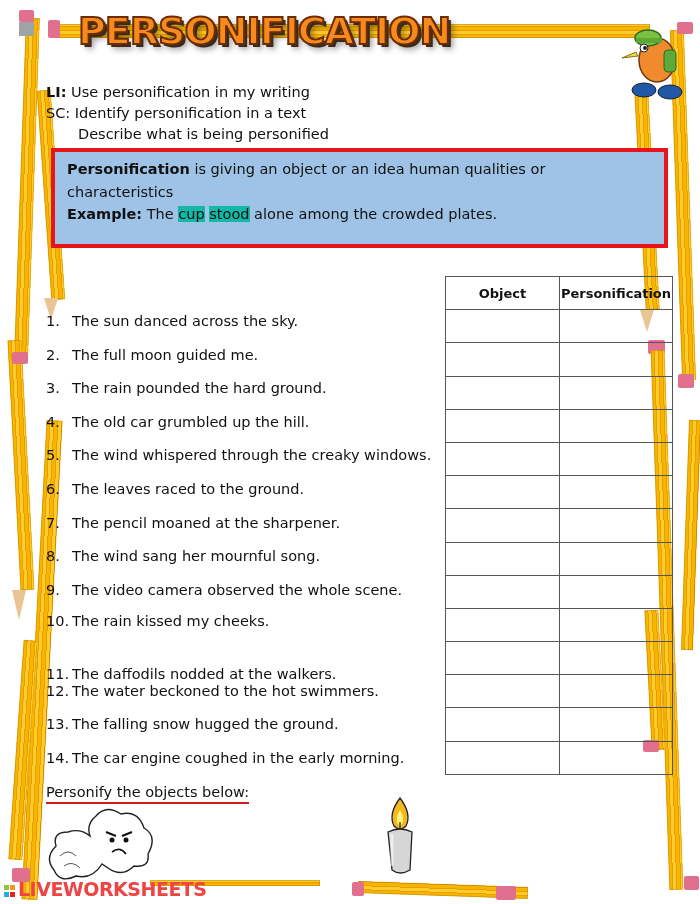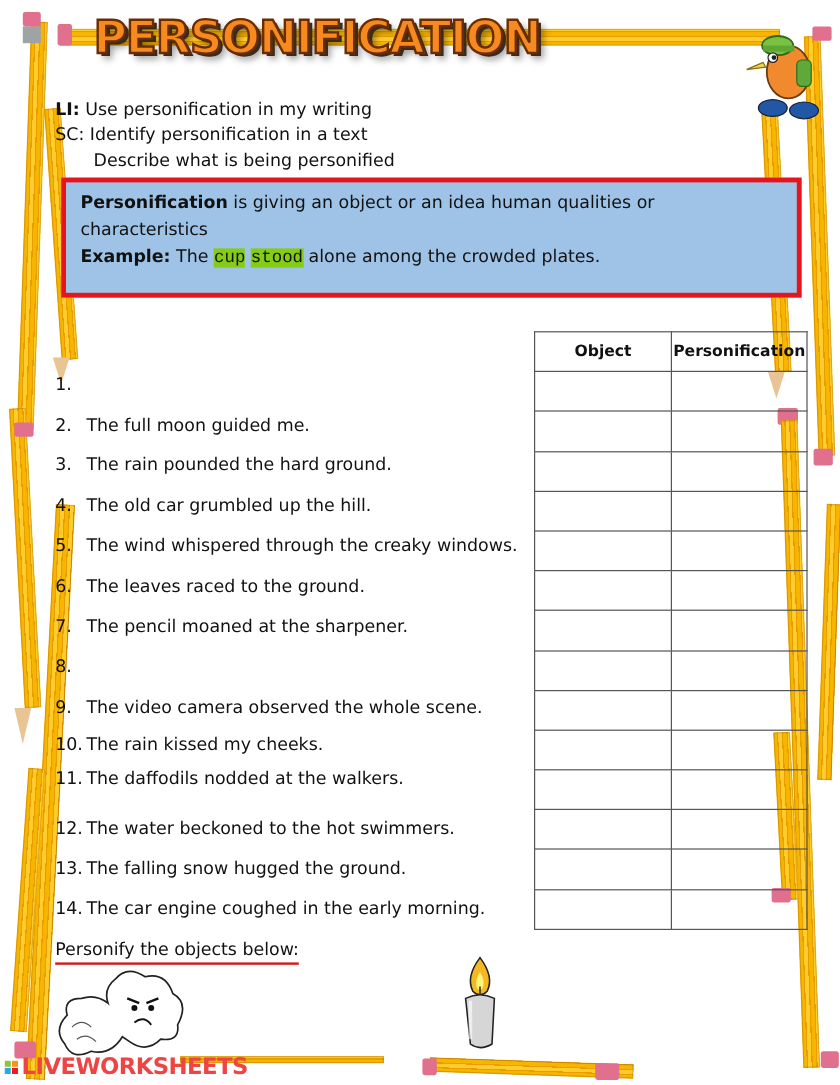--- a/index.html
+++ b/index.html
@@ -19,21 +19,21 @@
            letter-spacing:-1px; color:#f68a1e;
            -webkit-text-stroke:2px #6b2d00;
            text-shadow:3px 3px 0 #3a2a20, 5px 5px 6px rgba(0,0,0,.4); line-height:50px; }
 
   .objectives { left:46px; top:82px; font-family:"DejaVu Sans", sans-serif; font-size:14.5px; line-height:21px; }
   .objectives b { font-weight:bold; }
   .obj-label-sc { font-weight:normal; }
 
   .defbox { left:51px; top:148px; width:617px; height:100px; border:4px solid #e8141c; background:#9ec3e6;
             box-sizing:border-box; padding:6px 12px 0 12px; font-size:14.5px; line-height:22.5px; }
-  .hl { background:#84cc16;font-family:Liberation Mono, monospace; }
+  .hl { background:#14b8a6; }
 
   .items { left:46px; top:313px; }
   .item { position:absolute; left:0; width:400px; height:33.6px; font-size:14.5px; white-space:nowrap; }
   .item .num { position:absolute; left:0; width:26px; }
   .item .txt { position:absolute; left:26px; }
 
   table.grid { position:absolute; left:445px; top:276px; border-collapse:collapse; }
   table.grid td, table.grid th { border:1.3px solid #555; width:112px; height:32.2px; padding:0; font-size:13px;
         font-weight:bold; text-align:center; }
   table.grid th.c1 { width:113px; }
@@ -112,20 +112,21 @@
 </div>
 
 <div class="abs defbox">
   <div><b>Personification</b><span> is giving an object or an idea human qualities or characteristics</span></div>
   <div><b>Example:</b><span> The </span><span class="hl">cup</span><span> </span><span class="hl">stood</span><span> alone among the crowded plates.</span></div>
 </div>
 
 <div class="abs items">
   <div class="item" style="top:0px">
       <span class="num">1.</span>
+      <span class="txt">The sun danced across the sky.</span>
     </div>
   <div class="item" style="top:33.6px">
       <span class="num">2.</span>
       <span class="txt">The full moon guided me.</span>
     </div>
   <div class="item" style="top:67.2px">
       <span class="num">3.</span>
       <span class="txt">The rain pounded the hard ground.</span>
     </div>
   <div class="item" style="top:100.8px">
@@ -139,30 +140,31 @@
   <div class="item" style="top:168px">
       <span class="num">6.</span>
       <span class="txt">The leaves raced to the ground.</span>
     </div>
   <div class="item" style="top:201.6px">
       <span class="num">7.</span>
       <span class="txt">The pencil moaned at the sharpener.</span>
     </div>
   <div class="item" style="top:235.2px">
       <span class="num">8.</span>
+      <span class="txt">The wind sang her mournful song.</span>
     </div>
   <div class="item" style="top:268.8px">
       <span class="num">9.</span>
       <span class="txt">The video camera observed the whole scene.</span>
     </div>
   <div class="item" style="top:300px">
       <span class="num">10.</span>
       <span class="txt">The rain kissed my cheeks.</span>
     </div>
-  <div class="item" style="top:328px">
+  <div class="item" style="top:353px">
       <span class="num">11.</span>
       <span class="txt">The daffodils nodded at the walkers.</span>
     </div>
   <div class="item" style="top:369.6px">
       <span class="num">12.</span>
       <span class="txt">The water beckoned to the hot swimmers.</span>
     </div>
   <div class="item" style="top:403.2px">
       <span class="num">13.</span>
       <span class="txt">The falling snow hugged the ground.</span>

